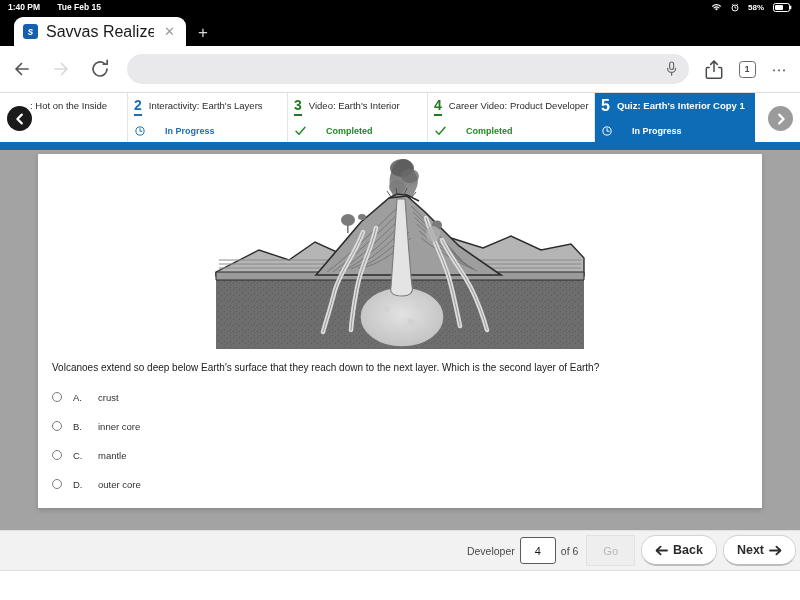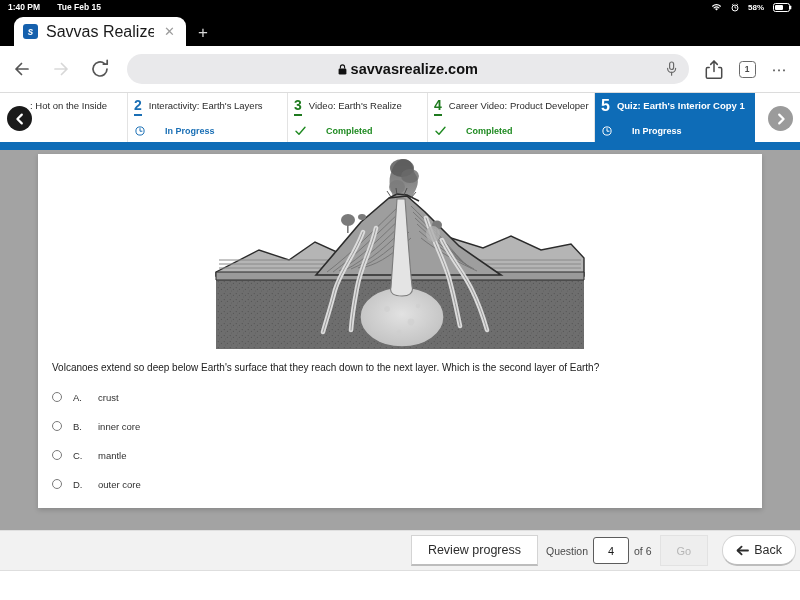--- a/index.html
+++ b/index.html
@@ -244,21 +244,21 @@
   .gobtn {
     background: #eeeeee;
     border: 1px solid #e2e2e2;
     color: #b6b6b6;
     height: 31px; padding: 0 16px;
     display: flex; align-items: center;
     font-size: 11px;
     cursor: default;
     margin-left: 2px;
   }
-  .fbtn.navbtn { margin-left: 14px; font-size: 12.5px; font-weight: 400; border-radius: 15px; }
+  .fbtn.navbtn { margin-left: 6px; font-size: 12.5px; font-weight: 700; border-radius: 15px; }
   .page-white-bottom {
     position: absolute; left: 0; top: 421px;
     width: 800px; height: 17px; background: #ffffff;
   }
 </style>
 </head>
 <body>
 
 <div class="status-bar">
   <div class="status-left">
@@ -313,29 +313,20 @@
       </svg>
   </span>
   <span class="nav-btn">
     <svg width="21" height="20" viewBox="0 0 21 20">
         <path d="M17 10 A7 7 0 1 1 14.5 4.6" stroke="#555" stroke-width="1.7" fill="none" stroke-linecap="round"></path>
         <path d="M17.2 1.4 V5.2 H13.4" stroke="#555" stroke-width="1.7" fill="none" stroke-linecap="round" stroke-linejoin="round"></path>
       </svg>
   </span>
 
   <div class="omnibox">
-    <span class="omnibox-text">
-      <span>
-        <svg class="svg-i" width="9" height="11" viewBox="0 0 9 11">
-            <rect x=".6" y="4.4" width="7.8" height="6.2" rx="1.3" fill="#111"></rect>
-            <path d="M2.4 4.4 V3 a2.1 2.1 0 0 1 4.2 0 v1.4" stroke="#111" stroke-width="1.1" fill="none"></path>
-          </svg>
-      </span>
-      <span>savvasrealize.com</span>
-    </span>
     <span class="mic">
       <svg class="svg-i" width="11" height="16" viewBox="0 0 11 16">
           <rect x="3.6" y="1" width="4" height="7.5" rx="2" stroke="#6a6a6a" stroke-width="1.2" fill="none"></rect>
           <path d="M1.6 7.4 a4 4 0 0 0 8 0" stroke="#6a6a6a" stroke-width="1.2" fill="none" stroke-linecap="round"></path>
           <path d="M5.6 11.4 v2.8" stroke="#6a6a6a" stroke-width="1.2" stroke-linecap="round"></path>
         </svg>
     </span>
   </div>
 
   <span class="tool-icon">
@@ -371,21 +362,21 @@
               <path d="M5 2.6 V5.2 H7" stroke="#1a6fb5" stroke-width="1" fill="none" stroke-linecap="round"></path>
             </svg>
         </span>
         <span>In Progress</span>
       </div>
     </div>
 
     <div class="step" style="width:140px">
       <div class="step-head">
         <span class="step-num green">3</span>
-        <span class="step-label">Video: Earth's Realize</span>
+        <span class="step-label">Video: Earth's Interior</span>
       </div>
       <div class="step-status st-completed">
         <span>
           <svg class="svg-i" width="11" height="10" viewBox="0 0 11 10">
               <path d="M1 5.2 L4 8.3 L10 1.2" stroke="#1f8a21" stroke-width="1.4" fill="none" stroke-linecap="round" stroke-linejoin="round"></path>
             </svg>
         </span>
         <span>Completed</span>
       </div>
     </div>
@@ -559,36 +550,44 @@
       </div>
       <div class="option-row">
         <span class="radio"></span>
         <span class="opt-letter">D.</span>
         <span class="opt-text">outer core</span>
       </div>
     </div>
   </div>
 
   <div class="footer-bar">
-    <div class="fbtn review">Review progress</div>
 
     <div class="qnav">
-      <span>Question</span>
+      <span>Developer</span>
       <input class="qinput" type="text" value="4" style="">
       <span>of 6</span>
     </div>
 
     <div class="gobtn">Go</div>
 
     <div class="fbtn navbtn">
       <span style="margin-right:5px;display:flex;">
         <svg class="svg-i" width="13" height="11" viewBox="0 0 13 11">
             <path d="M12 5.5 H2.2" stroke="#2c2c2c" stroke-width="1.8" stroke-linecap="round"></path>
             <path d="M5.6 1.6 L1.5 5.5 L5.6 9.4" stroke="#2c2c2c" stroke-width="1.8" fill="none" stroke-linecap="round" stroke-linejoin="round"></path>
           </svg>
       </span>
       <span>Back</span>
     </div>
 
+    <div class="fbtn navbtn">
+      <span>Next</span>
+      <span style="margin-left:5px;display:flex;">
+        <svg class="svg-i" width="13" height="11" viewBox="0 0 13 11">
+            <path d="M1 5.5 H10.8" stroke="#2c2c2c" stroke-width="1.8" stroke-linecap="round"></path>
+            <path d="M7.4 1.6 L11.5 5.5 L7.4 9.4" stroke="#2c2c2c" stroke-width="1.8" fill="none" stroke-linecap="round" stroke-linejoin="round"></path>
+          </svg>
+      </span>
+    </div>
   </div>
 
   <div class="page-white-bottom"></div>
 </div>
 
 </body></html>

